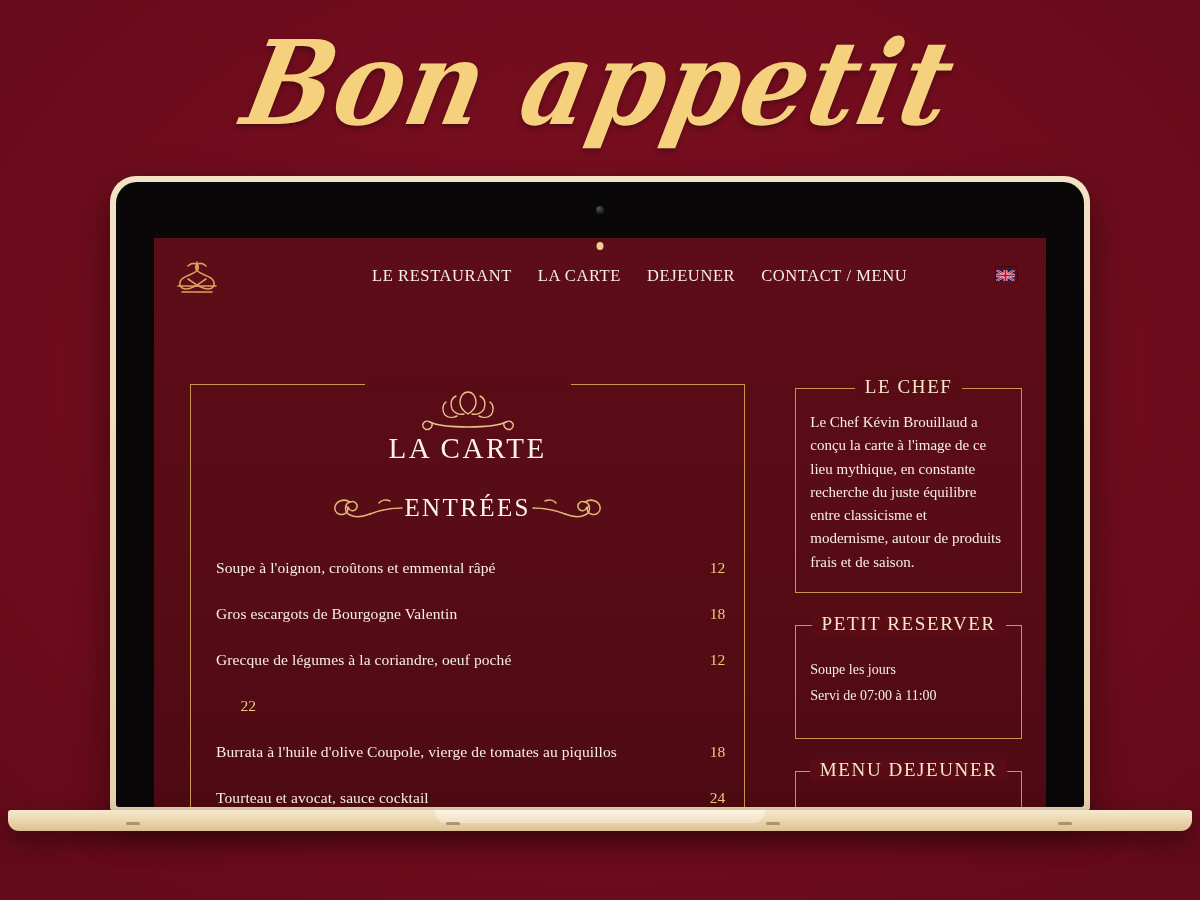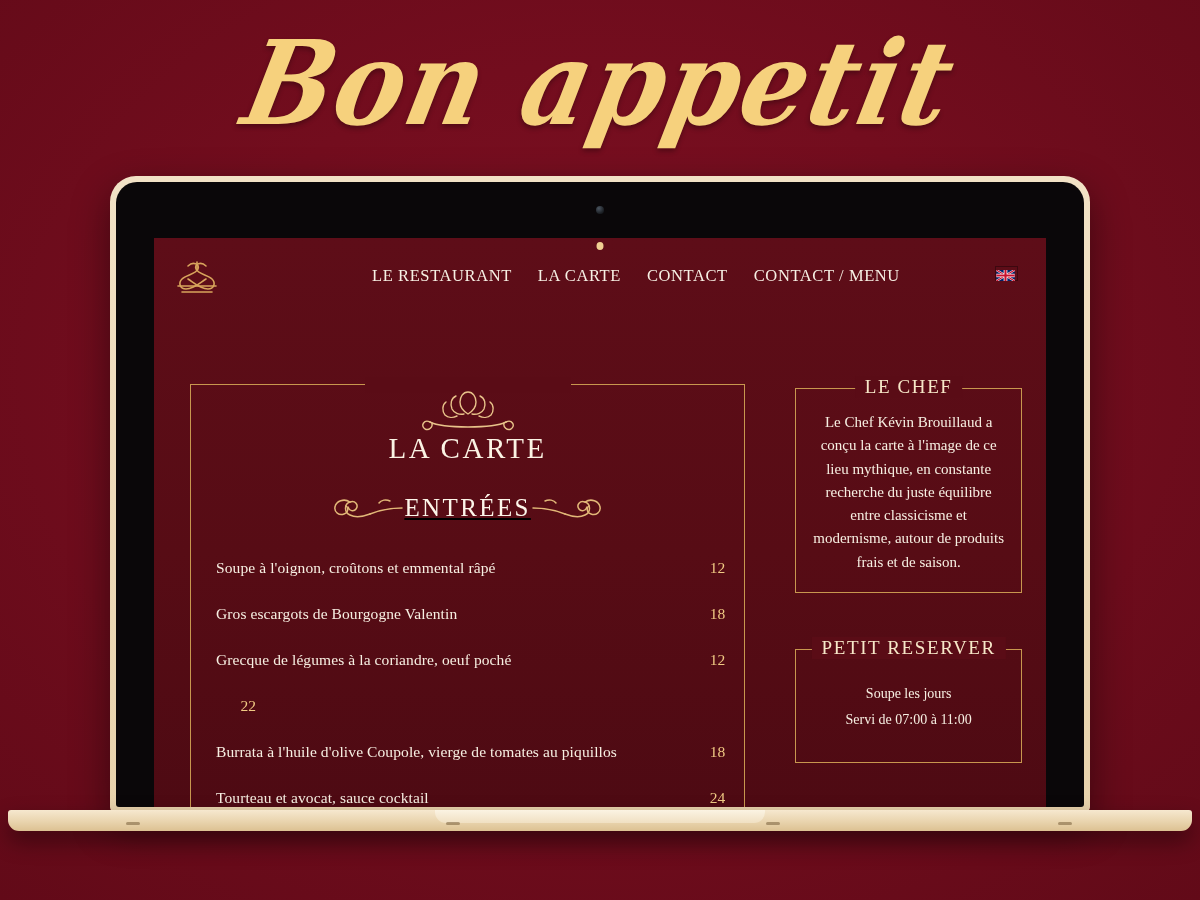--- a/index.html
+++ b/index.html
@@ -234,21 +234,20 @@
     letter-spacing: 2.6px;
     color: #fbf3e4;
     margin-top: 4px;
   }
 
   .section-head {
     display: flex;
     align-items: center;
     justify-content: center;
     margin: 8px 0 34px 0;
-    text-decoration: underline;
   }
   .section-title {
     font-family: "Liberation Serif", serif;
     font-size: 25px;
     letter-spacing: 2.4px;
     color: #fdf6ea;
   }
 
   .dish {
     display: flex;
@@ -275,22 +274,21 @@
   .side-col {
     width: 236px;
     margin-top: 66px;
     margin-left: 18px;
   }
   .card {
     position: relative;
     border: 1px solid #c8974f;
     box-sizing: border-box;
     padding: 22px 14px 18px 14px;
-    margin-bottom: 56px;
-    text-align: center;
+    margin-bottom: 32px;
   }
   .card-title {
     position: absolute;
     top: -13px;
     left: 50%;
     transform: translateX(-50%);
     background: #5a0c16;
     padding: 0 10px;
     font-family: "Liberation Serif", serif;
     font-size: 19px;
@@ -332,21 +330,21 @@
               <path d="M38 8c-5-5-12-2-10 3 2 5 12 6 16 10 4 4 2 10-4 10-8 0-14-6-20-10"></path>
               <path d="M10 28h38"></path>
               <path d="M14 34h30"></path>
               <path d="M29 4v8"></path>
             </svg>
           </div>
 
           <div class="nav-links">
             <a class="nav-link" href="#">LE RESTAURANT</a>
             <a class="nav-link" href="#">LA CARTE</a>
-            <a class="nav-link" href="#">CONTACT</a>
+            <a class="nav-link" href="#">DEJEUNER</a>
             <a class="nav-link" href="#">CONTACT / MENU</a>
           </div>
 
           <div class="flag">
             <svg width="19" height="11" viewBox="0 0 60 36">
               <rect width="60" height="36" fill="#012169"></rect>
               <path d="M0 0l60 36M60 0L0 36" stroke="#fff" stroke-width="7"></path>
               <path d="M0 0l60 36M60 0L0 36" stroke="#C8102E" stroke-width="4"></path>
               <path d="M30 0v36M0 18h60" stroke="#fff" stroke-width="12"></path>
               <path d="M30 0v36M0 18h60" stroke="#C8102E" stroke-width="7"></path>

